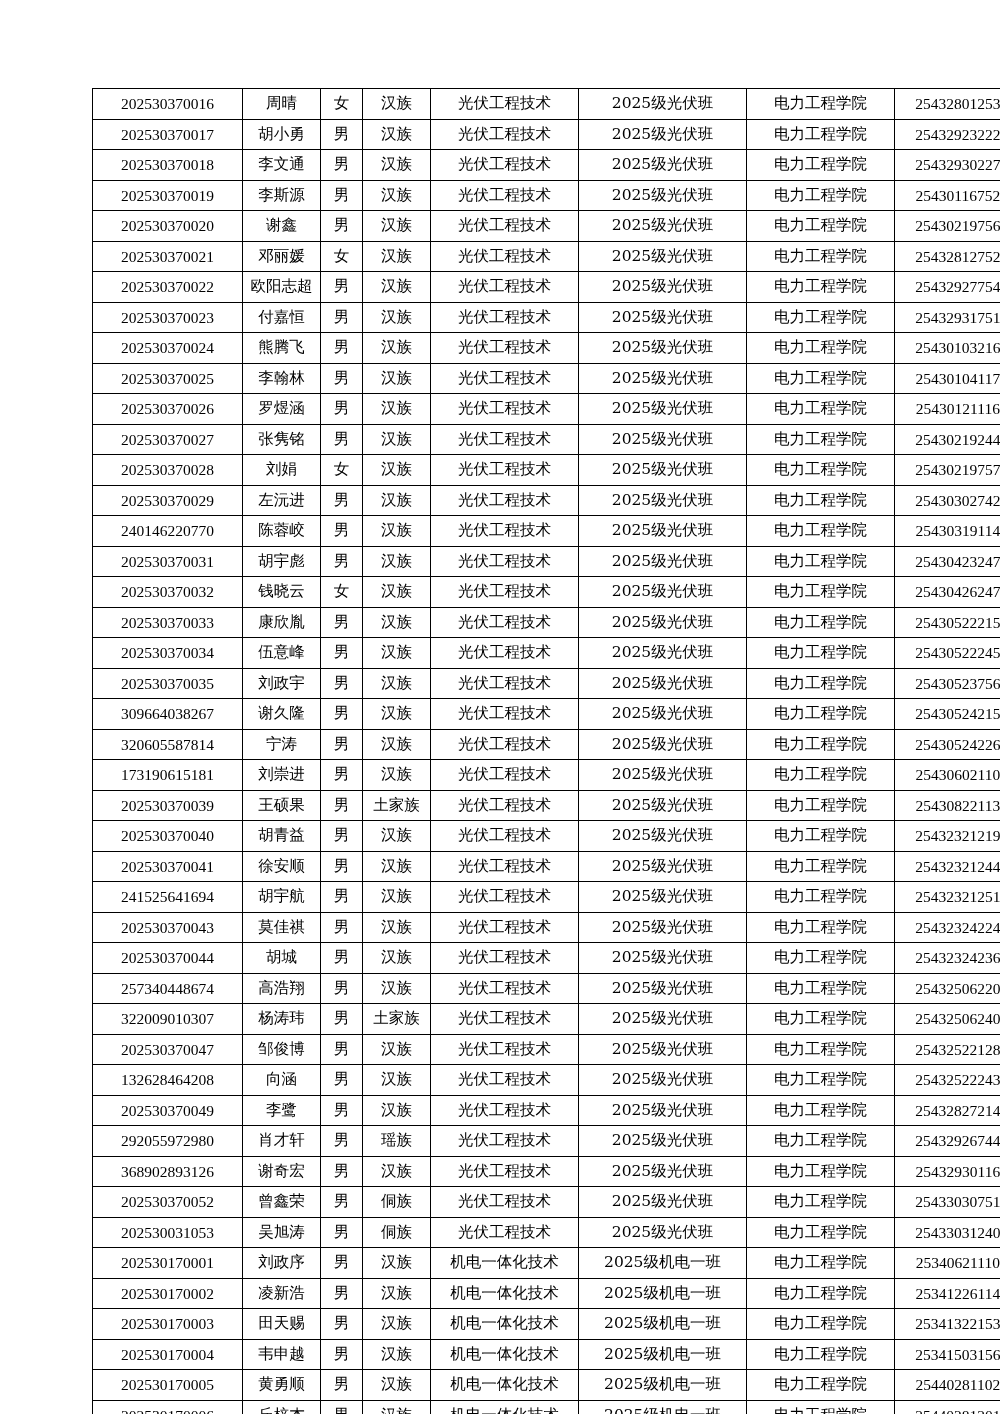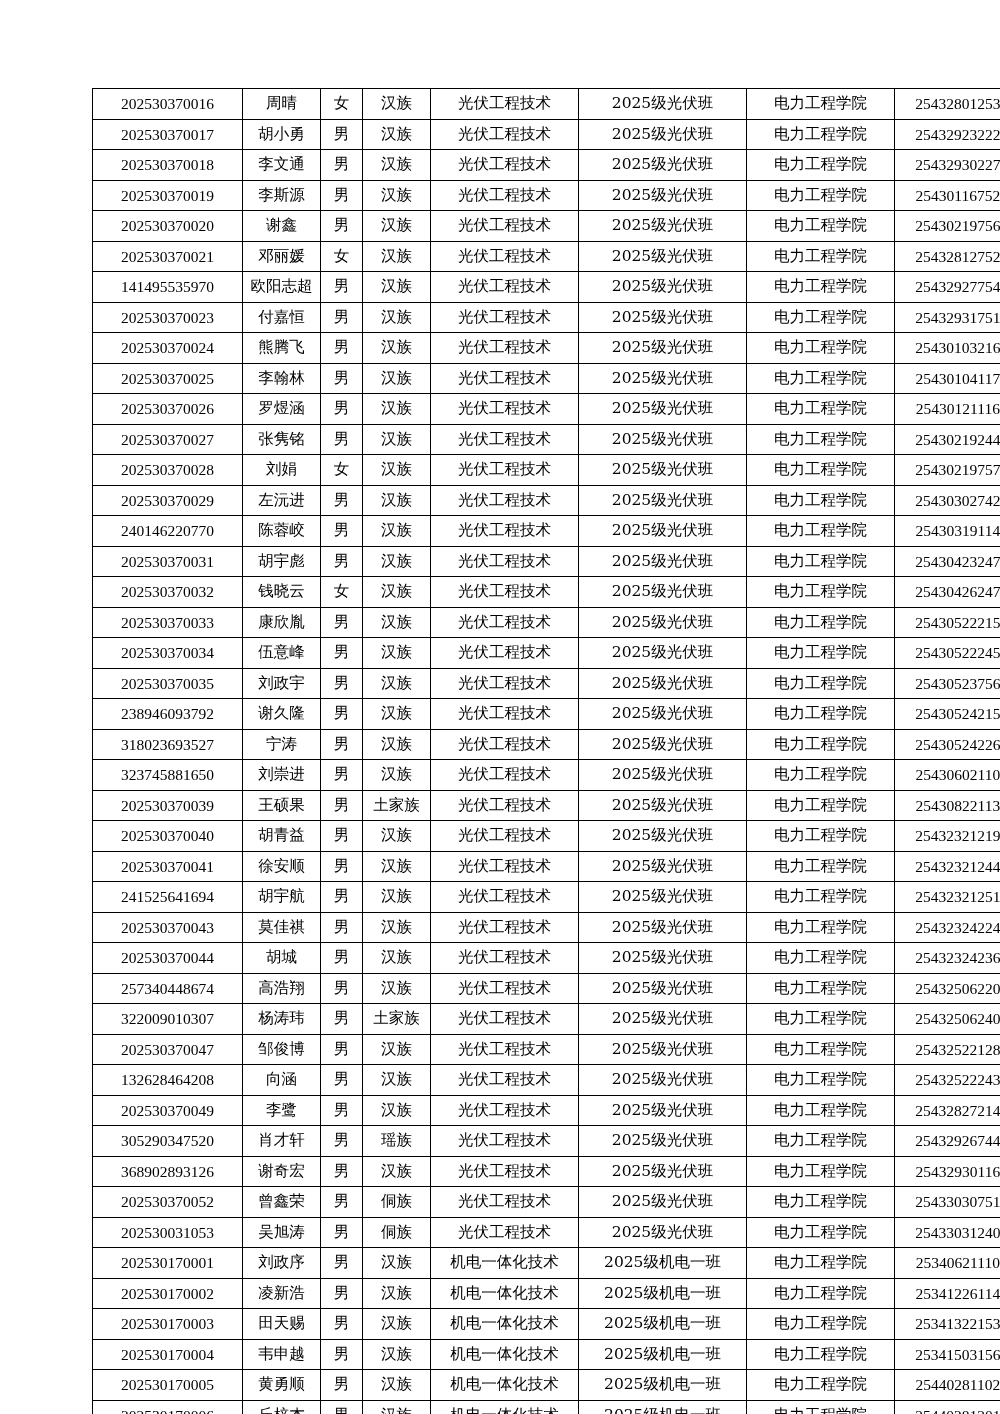--- a/index.html
+++ b/index.html
@@ -129,21 +129,21 @@
           <td class="id">202530370021</td>
           <td class="name">邓丽媛</td>
           <td class="sex">女</td>
           <td class="eth">汉族</td>
           <td class="major">光伏工程技术</td>
           <td class="cls">2025级光伏班</td>
           <td class="dept">电力工程学院</td>
           <td class="no">25432812752057</td>
         </tr>
         <tr>
-          <td class="id">141495535970</td>
+          <td class="id">202530370022</td>
           <td class="name">欧阳志超</td>
           <td class="sex">男</td>
           <td class="eth">汉族</td>
           <td class="major">光伏工程技术</td>
           <td class="cls">2025级光伏班</td>
           <td class="dept">电力工程学院</td>
           <td class="no">25432927754061</td>
         </tr>
         <tr>
           <td class="id">202530370023</td>
@@ -269,41 +269,41 @@
           <td class="id">202530370035</td>
           <td class="name">刘政宇</td>
           <td class="sex">男</td>
           <td class="eth">汉族</td>
           <td class="major">光伏工程技术</td>
           <td class="cls">2025级光伏班</td>
           <td class="dept">电力工程学院</td>
           <td class="no">25430523756092</td>
         </tr>
         <tr>
-          <td class="id">238946093792</td>
+          <td class="id">309664038267</td>
           <td class="name">谢久隆</td>
           <td class="sex">男</td>
           <td class="eth">汉族</td>
           <td class="major">光伏工程技术</td>
           <td class="cls">2025级光伏班</td>
           <td class="dept">电力工程学院</td>
           <td class="no">25430524215857</td>
         </tr>
         <tr>
-          <td class="id">318023693527</td>
+          <td class="id">320605587814</td>
           <td class="name">宁涛</td>
           <td class="sex">男</td>
           <td class="eth">汉族</td>
           <td class="major">光伏工程技术</td>
           <td class="cls">2025级光伏班</td>
           <td class="dept">电力工程学院</td>
           <td class="no">25430524226897</td>
         </tr>
         <tr>
-          <td class="id">323745881650</td>
+          <td class="id">173190615181</td>
           <td class="name">刘崇进</td>
           <td class="sex">男</td>
           <td class="eth">汉族</td>
           <td class="major">光伏工程技术</td>
           <td class="cls">2025级光伏班</td>
           <td class="dept">电力工程学院</td>
           <td class="no">25430602110048</td>
         </tr>
         <tr>
           <td class="id">202530370039</td>
@@ -409,21 +409,21 @@
           <td class="id">202530370049</td>
           <td class="name">李鹭</td>
           <td class="sex">男</td>
           <td class="eth">汉族</td>
           <td class="major">光伏工程技术</td>
           <td class="cls">2025级光伏班</td>
           <td class="dept">电力工程学院</td>
           <td class="no">25432827214302</td>
         </tr>
         <tr>
-          <td class="id">305290347520</td>
+          <td class="id">292055972980</td>
           <td class="name">肖才轩</td>
           <td class="sex">男</td>
           <td class="eth">瑶族</td>
           <td class="major">光伏工程技术</td>
           <td class="cls">2025级光伏班</td>
           <td class="dept">电力工程学院</td>
           <td class="no">25432926744149</td>
         </tr>
         <tr>
           <td class="id">368902893126</td>

